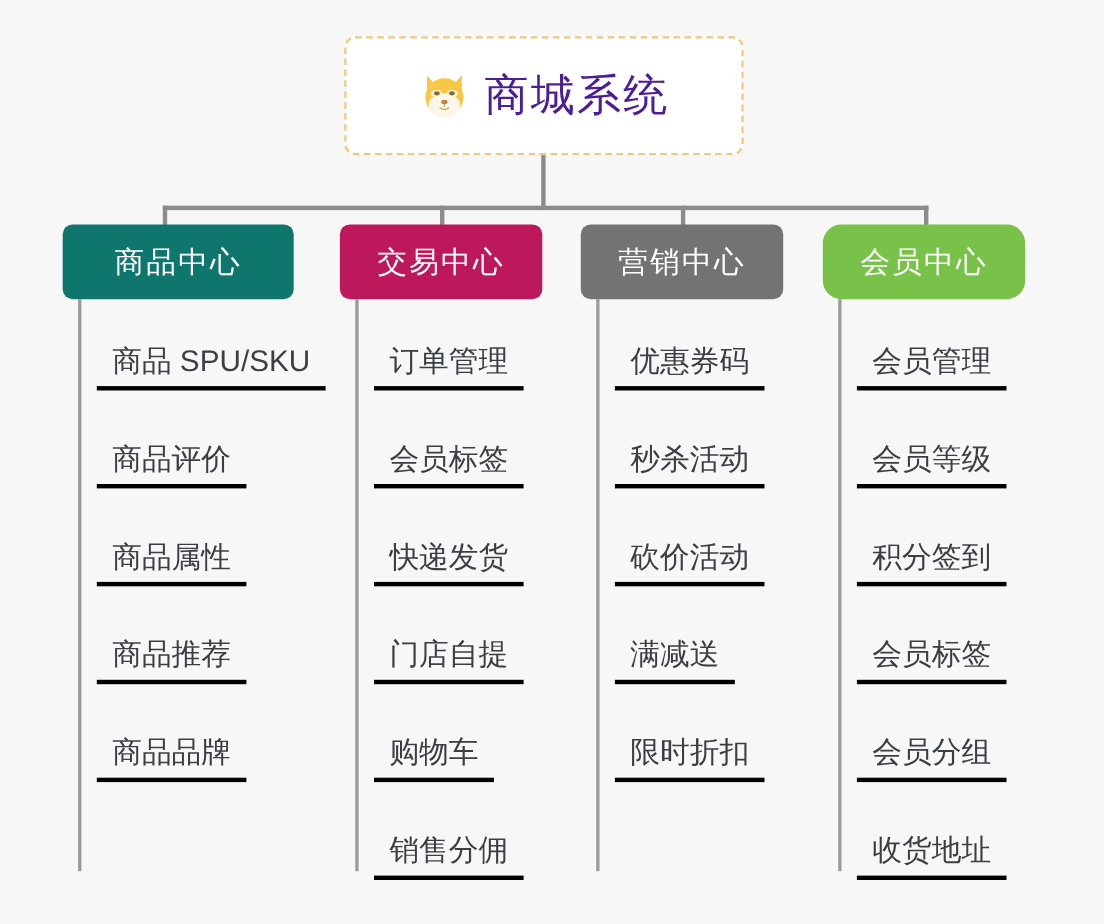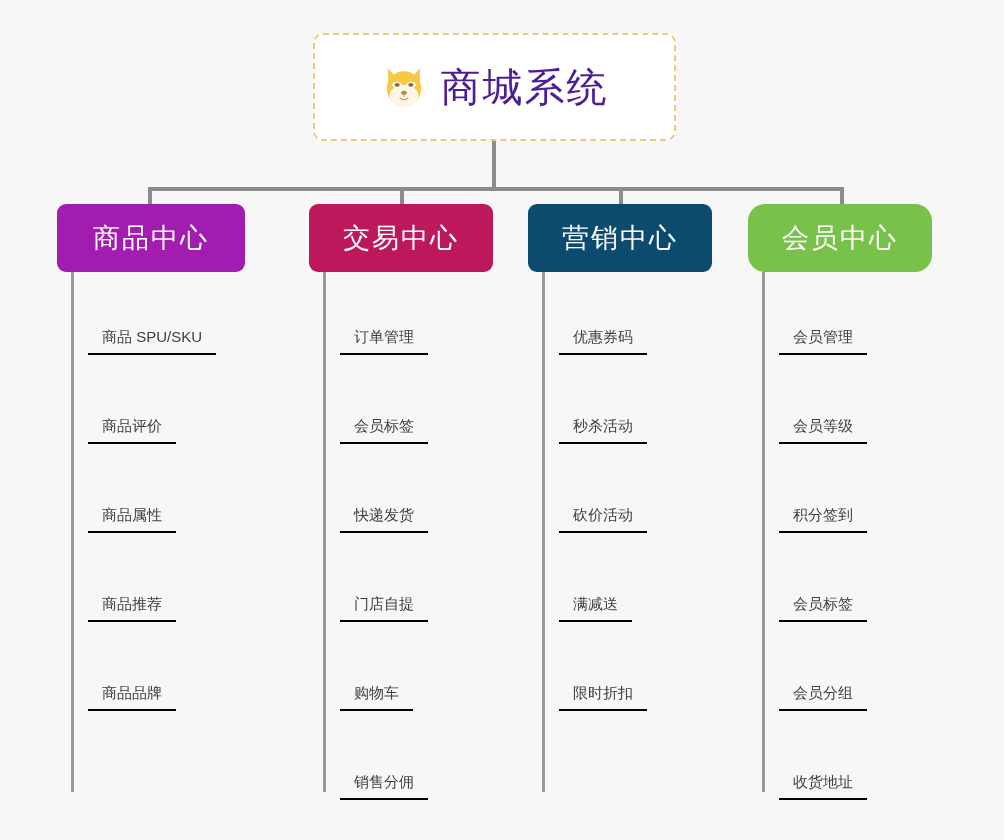--- a/index.html
+++ b/index.html
@@ -96,27 +96,27 @@
   .leaf {
     position: relative;
     height: 89px;
     box-sizing: border-box;
     display: flex;
     align-items: flex-end;
     padding-left: 45px;
     padding-bottom: 6px;
   }
   .leaf-label {
-    font-size: 15px;
+    font-size: 27px;
     line-height: 1.2;
     color: #3b3f44;
     white-space: nowrap;
     position: relative;
     padding: 0 14px 7px 0;
-    border-bottom: 2px solid #000000;
+    border-bottom: 4px solid #000000;
     margin-left: -14px;
     padding-left: 14px;
   }
 </style>
 </head>
 <body>
 
 <div id="mindmap">
 
   <div class="root-node">
@@ -140,21 +140,21 @@
   <div class="conn conn-v" style="left:492px; top:141px; height:50px;"></div>
 
   <div class="conn conn-h" style="left:148px; top:187px; width:696px;"></div>
 
   <div class="conn conn-v" style="left:148px; top:187px; height:20px;"></div>
   <div class="conn conn-v" style="left:400px; top:187px; height:20px;"></div>
   <div class="conn conn-v" style="left:619px; top:187px; height:20px;"></div>
   <div class="conn conn-v" style="left:840px; top:187px; height:20px;"></div>
 
   <div class="column" style="left:57px; width:240px;">
-    <div class="cat-header" style="width:188px; background:#a21caf;">
+    <div class="cat-header" style="width:210px; background:#0f766e;">
       <span>商品中心</span>
     </div>
     <div class="trunk" style="height:520px;"></div>
     <ul class="leaf-list">
       <li class="leaf">
           <span class="leaf-label">商品 SPU/SKU</span>
         </li>
       <li class="leaf">
           <span class="leaf-label">商品评价</span>
         </li>
@@ -191,21 +191,21 @@
       <li class="leaf">
           <span class="leaf-label">购物车</span>
         </li>
       <li class="leaf">
           <span class="leaf-label">销售分佣</span>
         </li>
     </ul>
   </div>
 
   <div class="column" style="left:528px; width:230px;">
-    <div class="cat-header" style="width:184px; background:#0c4a6e;">
+    <div class="cat-header" style="width:184px; background:#737373;">
       <span>营销中心</span>
     </div>
     <div class="trunk" style="height:520px;"></div>
     <ul class="leaf-list">
       <li class="leaf">
           <span class="leaf-label">优惠券码</span>
         </li>
       <li class="leaf">
           <span class="leaf-label">秒杀活动</span>
         </li>

